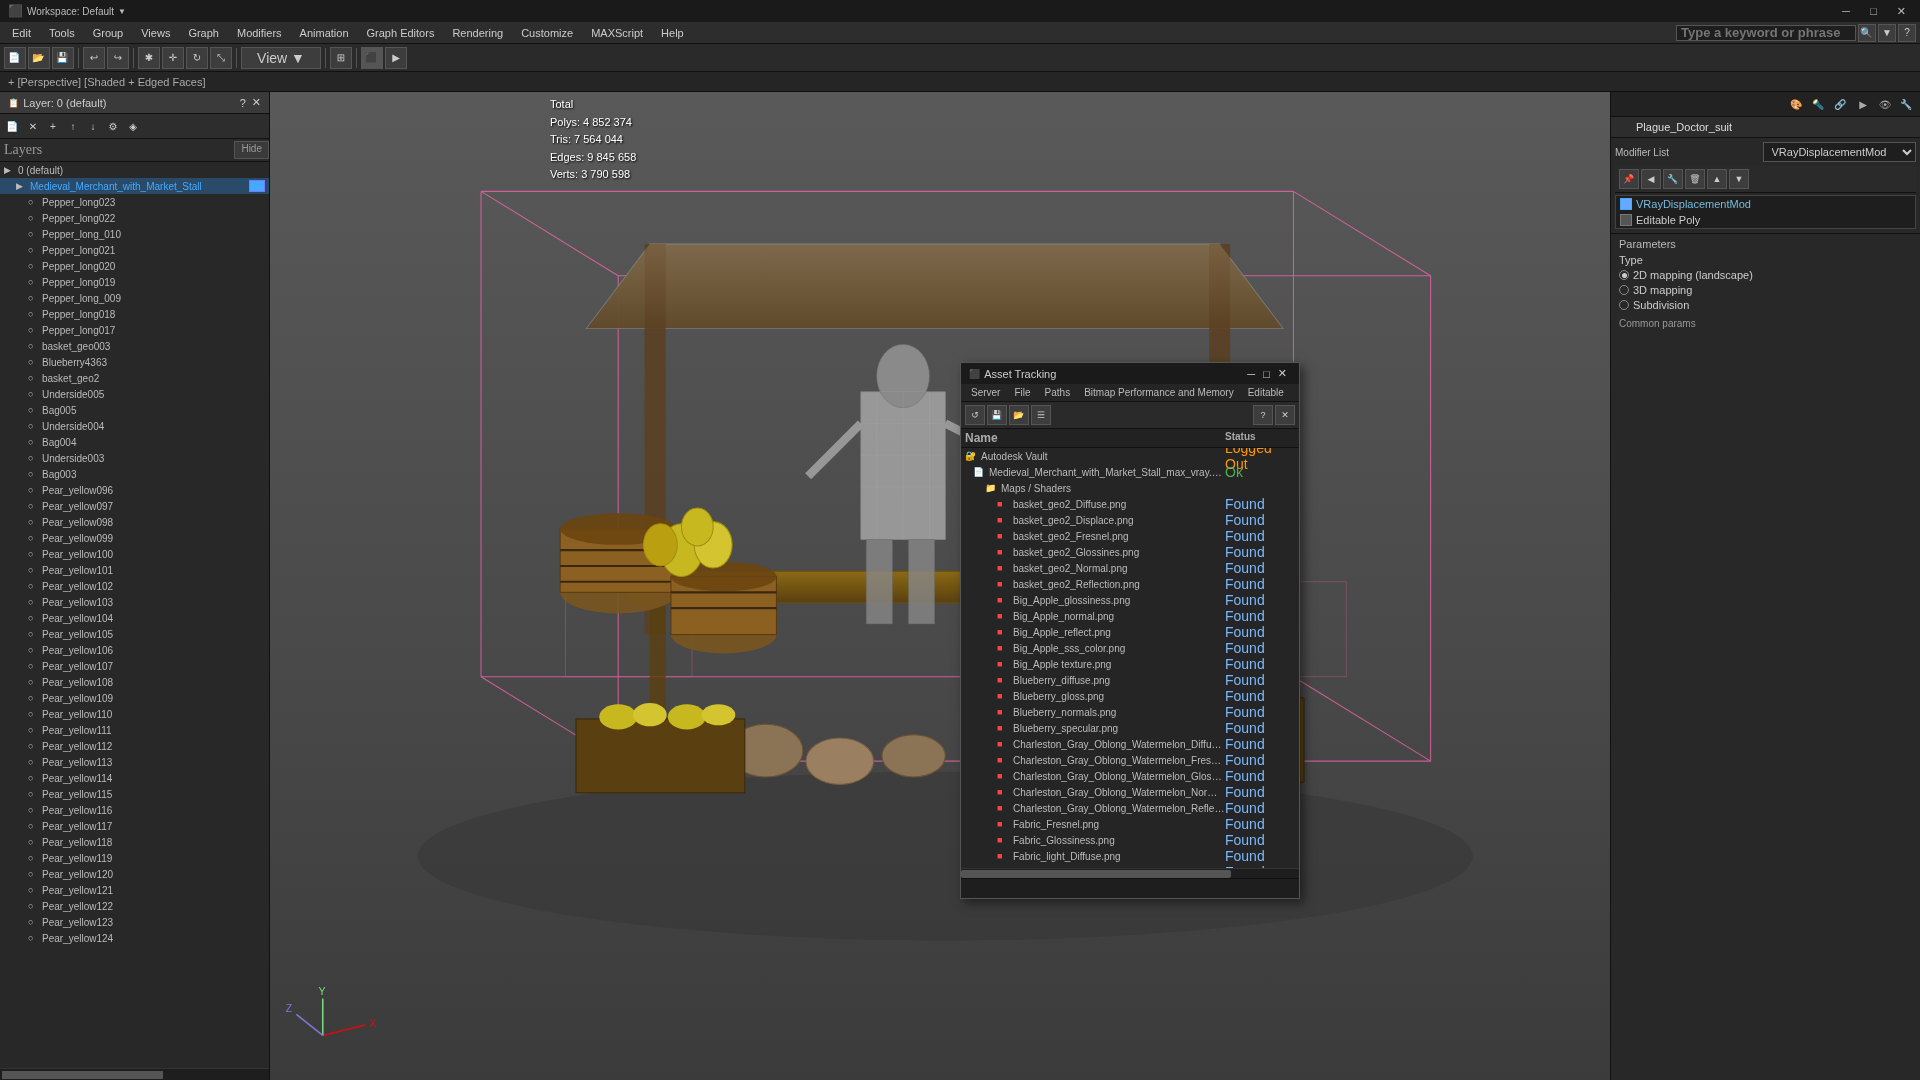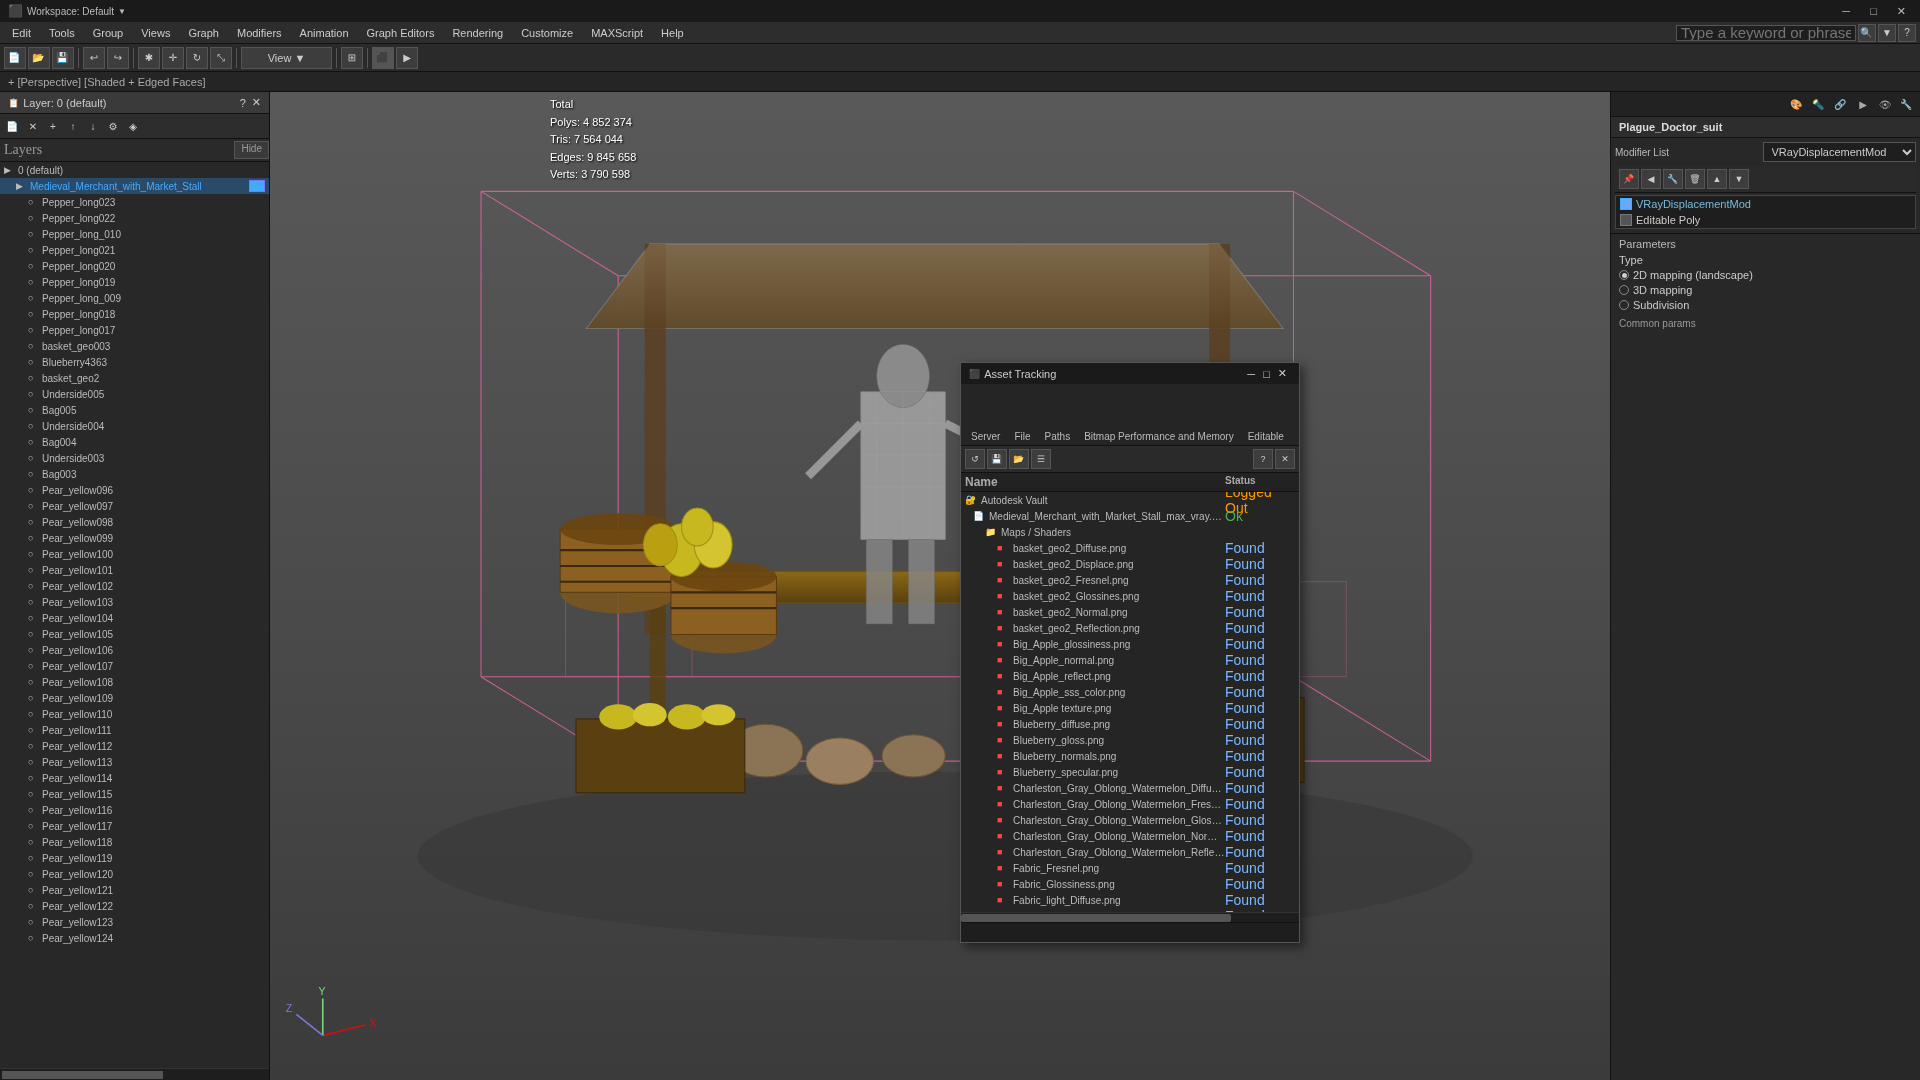--- a/index.html
+++ b/index.html
@@ -271,21 +271,20 @@
       gap: 2px;
       padding: 2px 4px;
       background: #252525;
       border-bottom: 1px solid #111;
     }
     .at-menu-item {
       font-size: 10px;
       color: #bbb;
       padding: 1px 6px;
       cursor: pointer;
-      margin-top: 44px;
     }
     #asset-tracking-toolbar {
       display: flex;
       align-items: center;
       gap: 2px;
       padding: 3px 4px;
       background: #2a2a2a;
       border-bottom: 1px solid #111;
     }
     .at-toolbar-btn {
@@ -447,40 +446,40 @@
   <div class="menu-item">Views</div>
   <div class="menu-item">Graph</div>
   <div class="menu-item">Modifiers</div>
   <div class="menu-item">Animation</div>
   <div class="menu-item">Graph Editors</div>
   <div class="menu-item">Rendering</div>
   <div class="menu-item">Customize</div>
   <div class="menu-item">MAXScript</div>
   <div class="menu-item">Help</div>
   <div style="flex:1;"></div>
-  <input type="text" placeholder="Type a keyword or phrase" style="width: 180px; height: 16px; background: rgb(30, 30, 30); border: 1px solid rgb(85, 85, 85); color: rgb(204, 204, 204); padding: 0px 4px; font-size: 15px;">
+  <input type="text" placeholder="Type a keyword or phrase" style="width: 180px; height: 16px; background: rgb(30, 30, 30); border: 1px solid rgb(85, 85, 85); color: rgb(204, 204, 204); padding: 0px 4px; font-size: 13px; font-weight: bold;">
   <div class="toolbar-btn" style="width:18px; height:18px;">🔍</div>
   <div class="toolbar-btn" style="width:18px; height:18px;">▼</div>
   <div class="toolbar-btn" style="width:18px; height:18px;">?</div>
 </div>
 
 <div id="toolbar">
   <div class="toolbar-btn">📄</div>
   <div class="toolbar-btn">📂</div>
   <div class="toolbar-btn">💾</div>
   <div class="toolbar-sep"></div>
   <div class="toolbar-btn">↩</div>
   <div class="toolbar-btn">↪</div>
   <div class="toolbar-sep"></div>
   <div class="toolbar-btn">✱</div>
   <div class="toolbar-btn">✛</div>
   <div class="toolbar-btn">↻</div>
   <div class="toolbar-btn">⤡</div>
   <div class="toolbar-sep"></div>
-  <div class="toolbar-btn" style="width:91px; font-size:11px;">View ▼</div>
+  <div class="toolbar-btn" style="width:80px; font-size:14px;">View ▼</div>
   <div class="toolbar-sep"></div>
   <div class="toolbar-btn">⊞</div>
   <div class="toolbar-sep"></div>
   <div class="toolbar-btn" style="background:#555;">⬛</div>
   <div class="toolbar-btn">▶</div>
 </div>
 
 <div id="viewport-label">
   <span>+ [Perspective] [Shaded + Edged Faces]</span>
 </div>
@@ -1138,21 +1137,21 @@
     <div id="rp-top-icons">
       <div class="rp-top-icon" style="color:#ffa;">🎨</div>
       <div class="rp-top-icon">🔦</div>
       <div class="rp-top-icon">🔗</div>
       <div class="rp-top-icon">▶</div>
       <div class="rp-top-icon">👁</div>
       <div class="rp-top-icon">🔧</div>
     </div>
 
     <div id="right-panel-header">
-      <span style="font-weight:bold; color:#ddd;">Plague_Doctor_suit</span>
+      <span style="font-weight:normal; color:#ddd;margin-left:17px;">Plague_Doctor_suit</span>
     </div>
 
     <div id="modifier-section">
 
       <div style="display:flex; align-items:center; gap:4px; margin-bottom:4px;">
         <span style="font-size:10px; color:#bbb; flex:1;">Modifier List</span>
         <select class="modifier-dropdown" style="width:auto; flex:1;">
           <option>VRayDisplacementMod</option>
         </select>
       </div>

